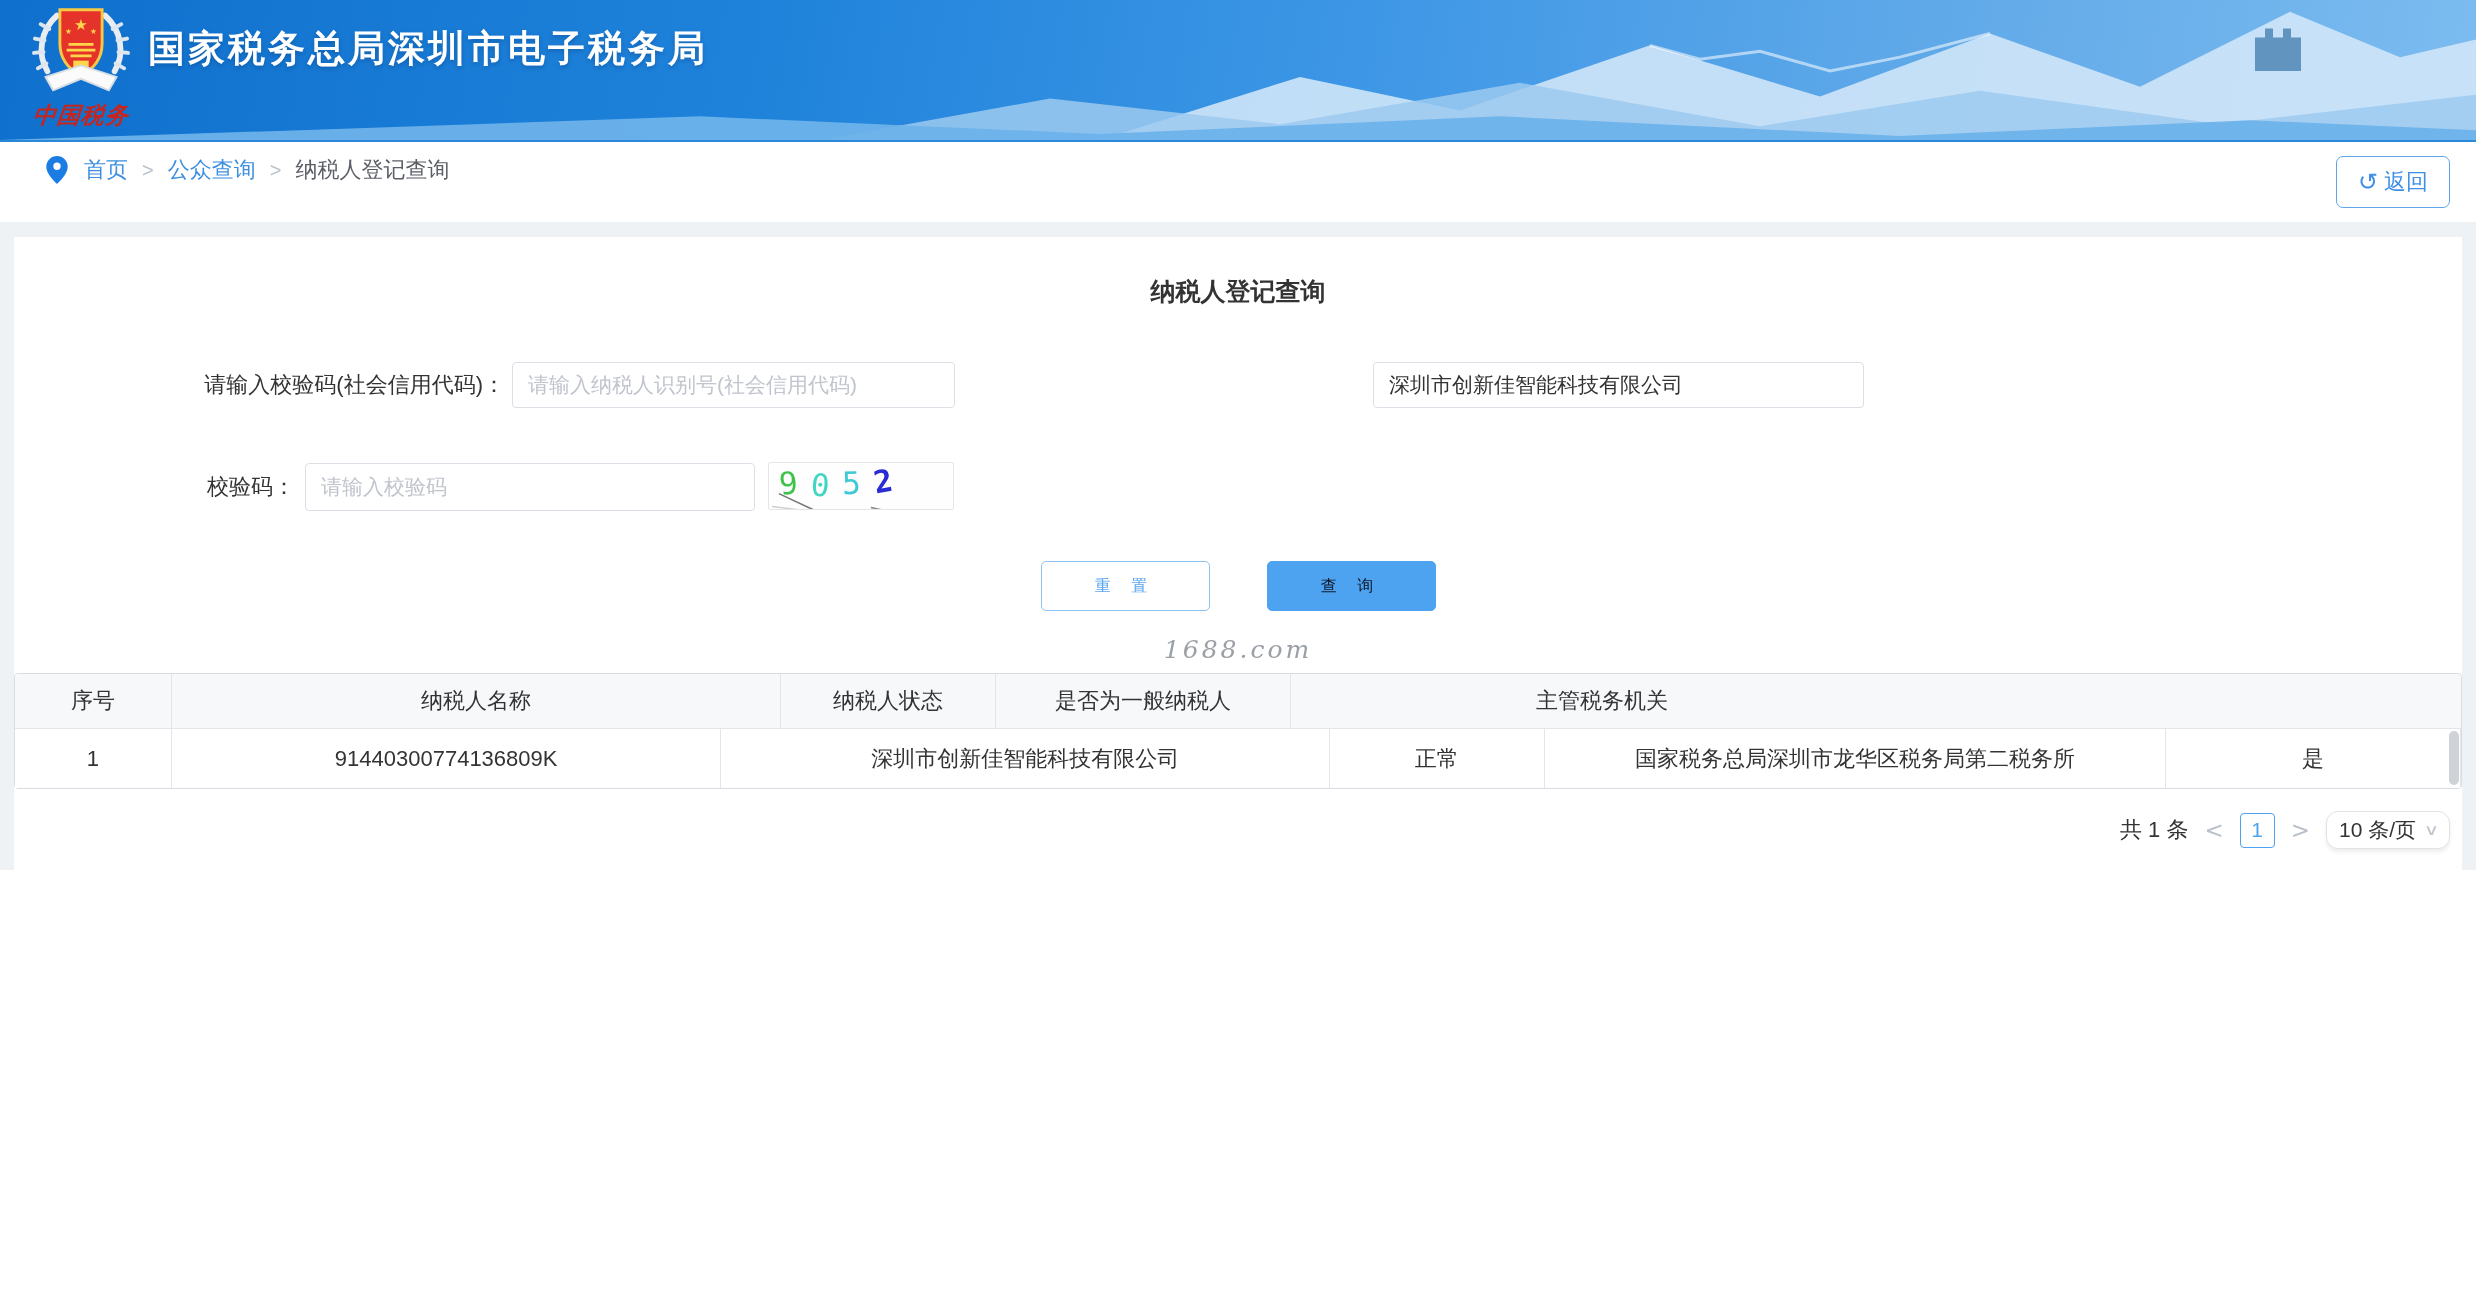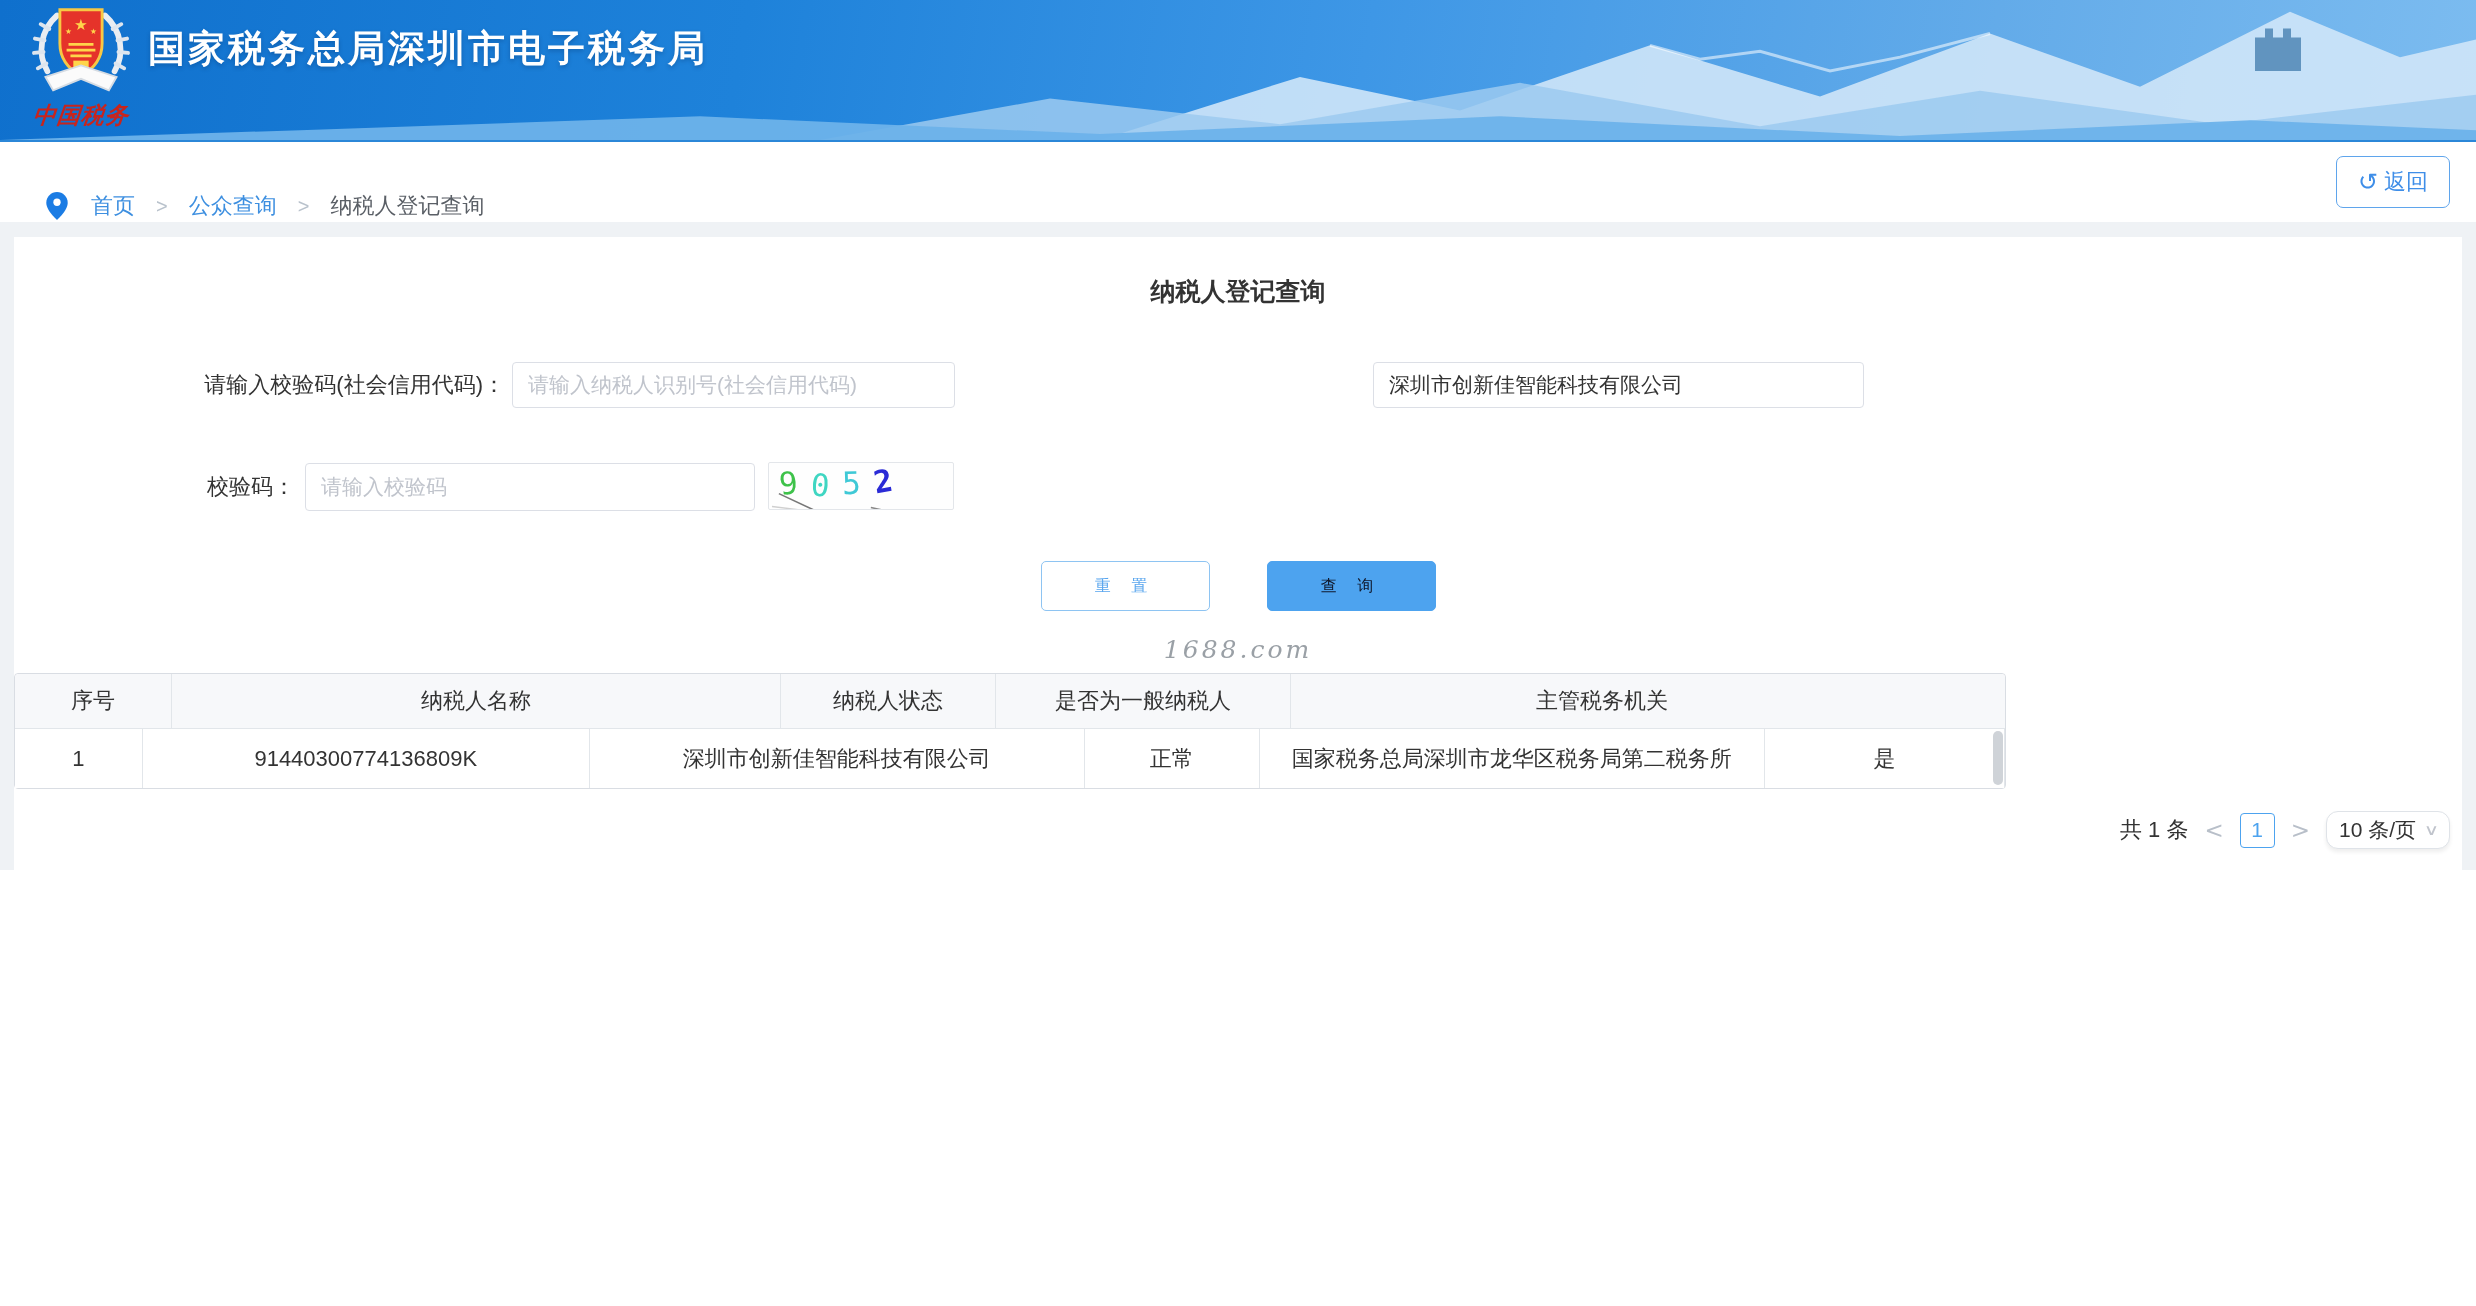--- a/index.html
+++ b/index.html
@@ -12,21 +12,21 @@
     border-bottom:2px solid #2b87d8; }
   .header-art{ position:absolute; inset:0; width:100%; height:100%; }
   .logo-wrap{ position:absolute; left:22px; top:4px; width:118px; text-align:center; }
   .logo-caption{ color:#c9241c; font-weight:bold; font-size:23px; letter-spacing:1px;
     transform:skewX(-6deg); margin-top:-4px; font-style:italic; }
   .site-title{ position:absolute; left:148px; top:24px; color:#ffffff; font-size:37px;
     font-weight:bold; letter-spacing:3px; text-shadow:0 2px 4px rgba(0,40,90,.3); }
 
   
   .crumb-bar{ position:relative; width:100%; height:80px; background:#ffffff; }
-  .crumb-inner{ position:absolute; left:44px; top:0; height:56px; display:flex; align-items:center; gap:21px;margin-top:36px; }
+  .crumb-inner{ position:absolute; left:44px; top:0; height:56px; display:flex; align-items:center; gap:14px; }
   .crumb-link{ color:#3d8fe0; font-size:22px; cursor:pointer; text-decoration:none; }
   .crumb-sep{ color:#b9c2cc; font-size:20px; }
   .crumb-current{ color:#5a5f66; font-size:22px; }
   .back-btn{ position:absolute; right:26px; top:14px; height:52px; min-width:114px;
     border:1px solid #5fa5ec; border-radius:7px; background:#fff; color:#3f8ee8;
     font-size:22px; display:flex; align-items:center; justify-content:center; gap:6px; cursor:pointer; }
   .back-icon{ font-size:24px; line-height:1; }
 
   
   .page-area{ width:100%; height:648px; background:#eff2f5; padding:15px 14px 0; }
@@ -58,21 +58,21 @@
     display:flex; align-items:center; justify-content:center; cursor:pointer;
     font-family:"Liberation Sans","DejaVu Sans",sans-serif; }
   .btn-reset{ background:#fff; border:1px solid #8ec4f2; color:#58a5ee; }
   .btn-query{ background:#4da3ef; border:1px solid #4da3ef; color:#0f172a; }
 
   .watermark{ position:absolute; top:398px; left:0; width:100%; text-align:center;
     font-family:"DejaVu Serif","Liberation Serif",serif; font-style:italic;
     font-size:25px; color:#9aa0a6; letter-spacing:3px; }
 
   
-  .tbl{ position:absolute; left:0; top:436px; width:1992px; background:#fff;
+  .tbl{ position:absolute; left:0; top:436px; width:2448px; background:#fff;
     border:1px solid #d9dde3; border-radius:4px; }
   .tr{ display:flex; }
   .tr-head{ background:#f7f8fa; height:54px; line-height:53px; border-radius:4px 4px 0 0; }
   .tr-body{ height:60px; line-height:59px; border-top:1px solid #e2e6ea; position:relative; background:#fff; }
   .td{ text-align:center; font-size:22px; color:#333; border-right:1px solid #e2e6ea; }
   .td:last-child{ border-right:none; }
   .c1{ width:157px; } .c2{ width:550px; } .c3{ width:609px; }
   .c4{ width:215px; } .c5{ width:622px; } .c6{ width:295px; }
   .tbl-scroll{ position:absolute; right:2px; top:2px; width:10px; height:54px;
     background:#cfd3d8; border-radius:5px; }

